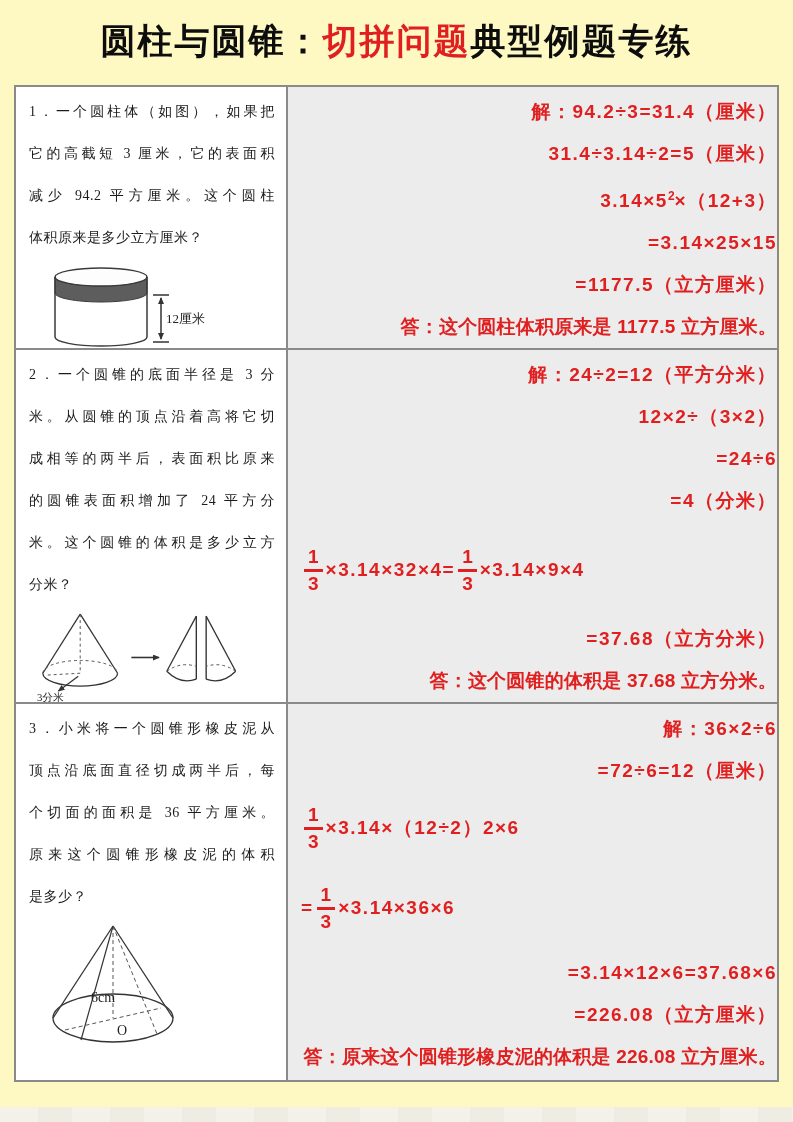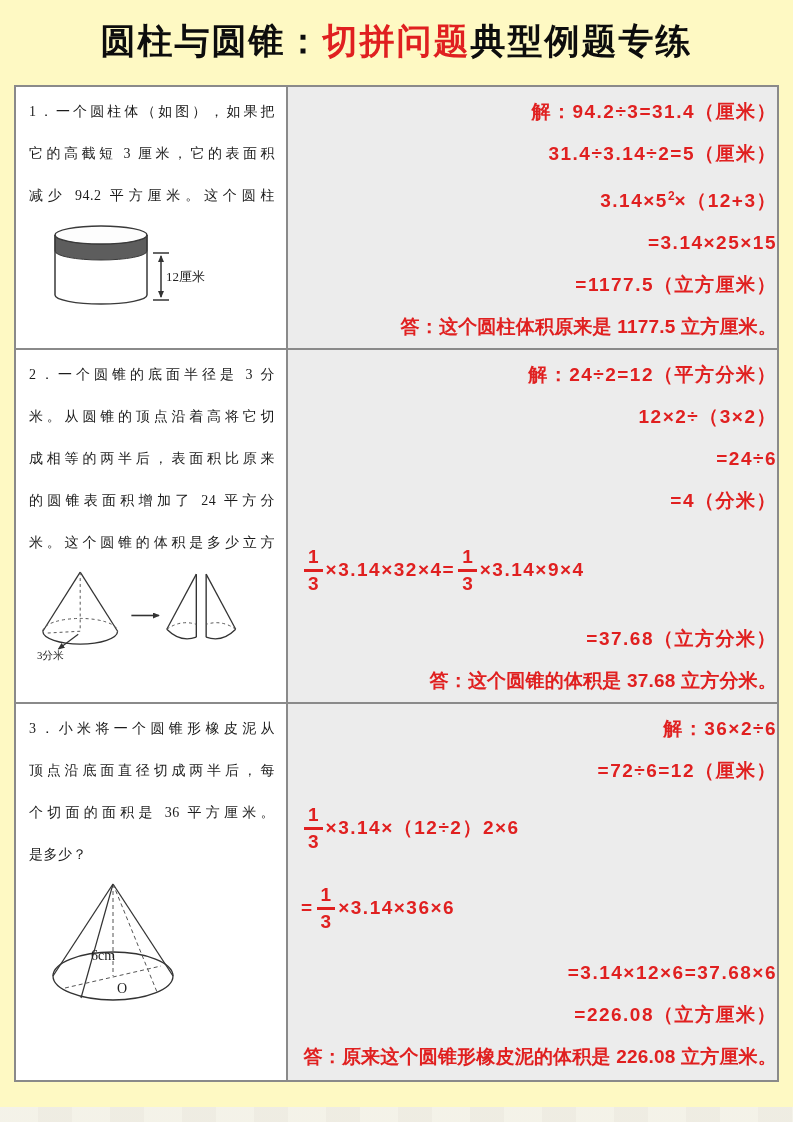--- a/index.html
+++ b/index.html
@@ -69,20 +69,21 @@
 <div class="page">
 
   <div class="title"><span>圆柱与圆锥：</span><span class="hl">切拼问题</span><span>典型例题专练</span></div>
 
   <div class="grid">
 
     <div class="qcell">
       <div class="q-line">1．一个圆柱体（如图），如果把</div>
       <div class="q-line">它的高截短 3 厘米，它的表面积</div>
       <div class="q-line">减少 94.2 平方厘米。这个圆柱</div>
+      <div class="q-line end">体积原来是多少立方厘米？</div>
       <svg class="fig fig1" width="185" height="84" viewBox="0 0 185 84">
         <defs>
           <marker id="ah-a" markerWidth="9" markerHeight="9" refX="6" refY="3" orient="auto-start-reverse" markerUnits="userSpaceOnUse">
             <path d="M0,0 L7,3 L0,6 Z" fill="#333"></path>
           </marker>
         </defs>
         <path d="M16,12 L16,72 A46 9 0 0 0 108,72 L108,12 Z" fill="#ffffff" stroke="none"></path>
         <path d="M16,12 A46 9 0 0 0 108,12 L108,28 A46 9 0 0 1 16,28 Z" style="fill:var(--figure-dark)" stroke="#3a3a3a" stroke-width="1"></path>
         <ellipse cx="62" cy="12" rx="46" ry="9" fill="#fdfdfd" stroke="#3a3a3a" stroke-width="1.5"></ellipse>
         <path d="M16,12 L16,72 A46 9 0 0 0 108,72 L108,12" fill="none" stroke="#3a3a3a" stroke-width="1.5"></path>
@@ -100,20 +101,21 @@
       <div class="s-line">=1177.5（立方厘米）</div>
       <div class="s-line s-answer">答：这个圆柱体积原来是 1177.5 立方厘米。</div>
     </div>
 
     <div class="qcell">
       <div class="q-line">2．一个圆锥的底面半径是 3 分</div>
       <div class="q-line">米。从圆锥的顶点沿着高将它切</div>
       <div class="q-line">成相等的两半后，表面积比原来</div>
       <div class="q-line">的圆锥表面积增加了 24 平方分</div>
       <div class="q-line">米。这个圆锥的体积是多少立方</div>
+      <div class="q-line end">分米？</div>
       <svg class="fig fig2" width="246" height="93" viewBox="0 0 250 94">
         <defs>
           <marker id="ah-b" markerWidth="9" markerHeight="9" refX="6" refY="3" orient="auto" markerUnits="userSpaceOnUse">
             <path d="M0,0 L7,3 L0,6 Z" fill="#333"></path>
           </marker>
         </defs>
 
         <line x1="50" y1="4" x2="12" y2="64" stroke="#333" stroke-width="1.3"></line>
         <line x1="50" y1="4" x2="88" y2="64" stroke="#333" stroke-width="1.3"></line>
         <path d="M12,64 A38 13 0 0 0 88,64" fill="none" stroke="#333" stroke-width="1.3"></path>
@@ -153,20 +155,21 @@
           <span>×3.14×9×4</span>
       </div>
       <div class="s-line">=37.68（立方分米）</div>
       <div class="s-line s-answer">答：这个圆锥的体积是 37.68 立方分米。</div>
     </div>
 
     <div class="qcell row-last">
       <div class="q-line">3．小米将一个圆锥形橡皮泥从</div>
       <div class="q-line">顶点沿底面直径切成两半后，每</div>
       <div class="q-line">个切面的面积是 36 平方厘米。</div>
+      <div class="q-line">原来这个圆锥形橡皮泥的体积</div>
       <div class="q-line end">是多少？</div>
       <svg class="fig fig3" width="150" height="126" viewBox="0 0 150 126">
         <ellipse cx="72" cy="96" rx="60" ry="24" fill="none" stroke="#333" stroke-width="1.3"></ellipse>
         <line x1="72" y1="4" x2="12" y2="96" stroke="#333" stroke-width="1.3"></line>
         <line x1="72" y1="4" x2="132" y2="96" stroke="#333" stroke-width="1.3"></line>
         <line x1="72" y1="4" x2="72" y2="96" stroke="#555" stroke-width="1" stroke-dasharray="4,3"></line>
         <line x1="72" y1="4" x2="116" y2="112" stroke="#555" stroke-width="1" stroke-dasharray="4,3"></line>
         <line x1="72" y1="4" x2="40" y2="118" stroke="#333" stroke-width="1.2"></line>
         <line x1="24" y1="108" x2="120" y2="86" stroke="#555" stroke-width="1" stroke-dasharray="4,3"></line>
         <text x="50" y="80" font-size="14" fill="#222" style="font-family:'Liberation Serif',serif">6cm</text>

